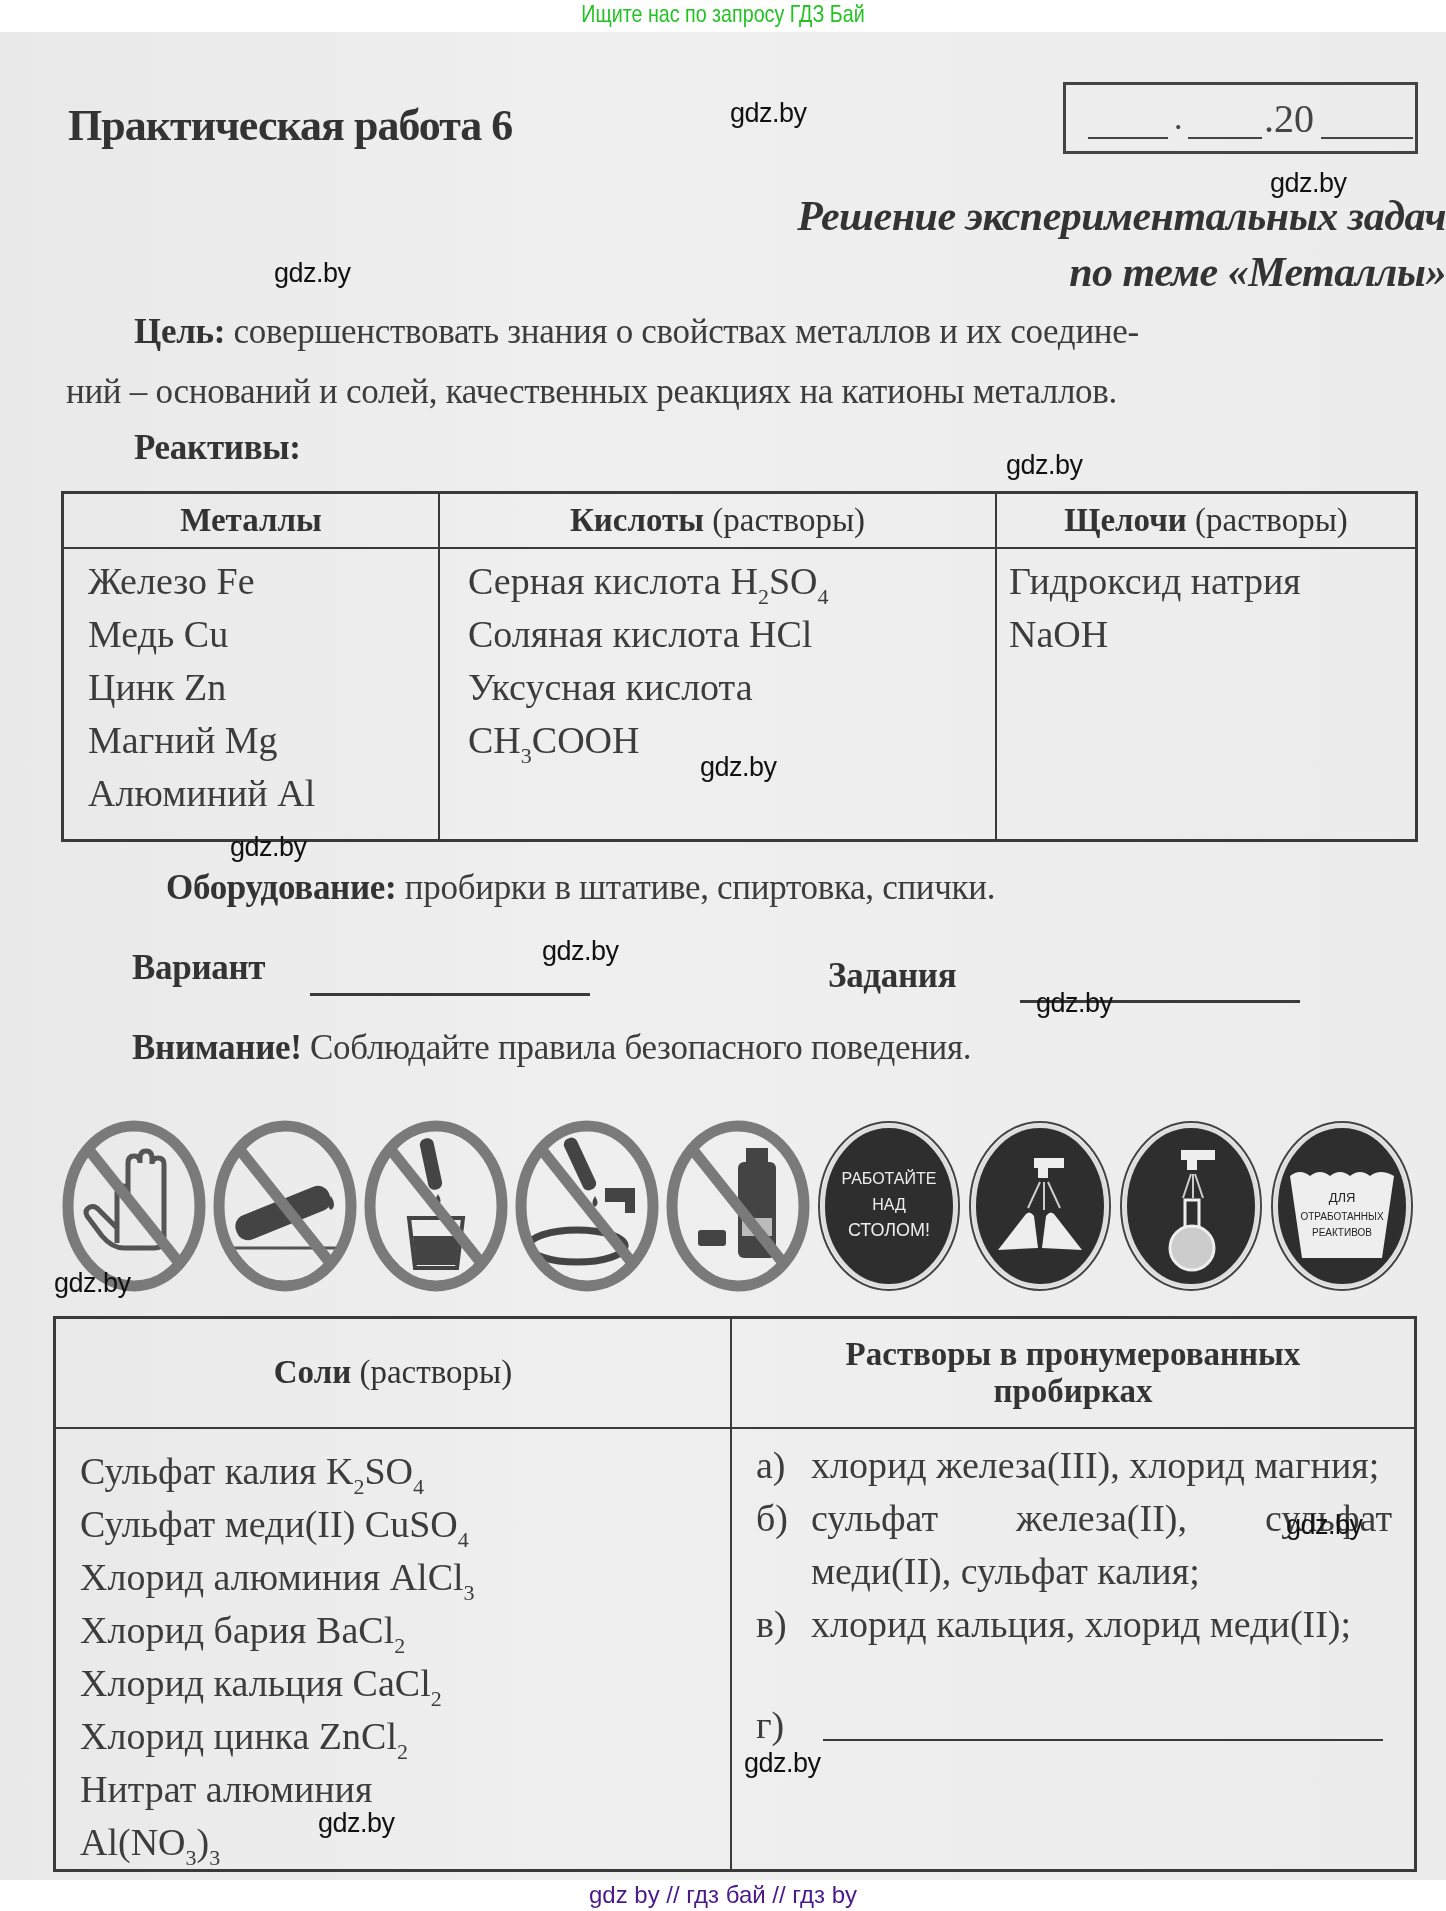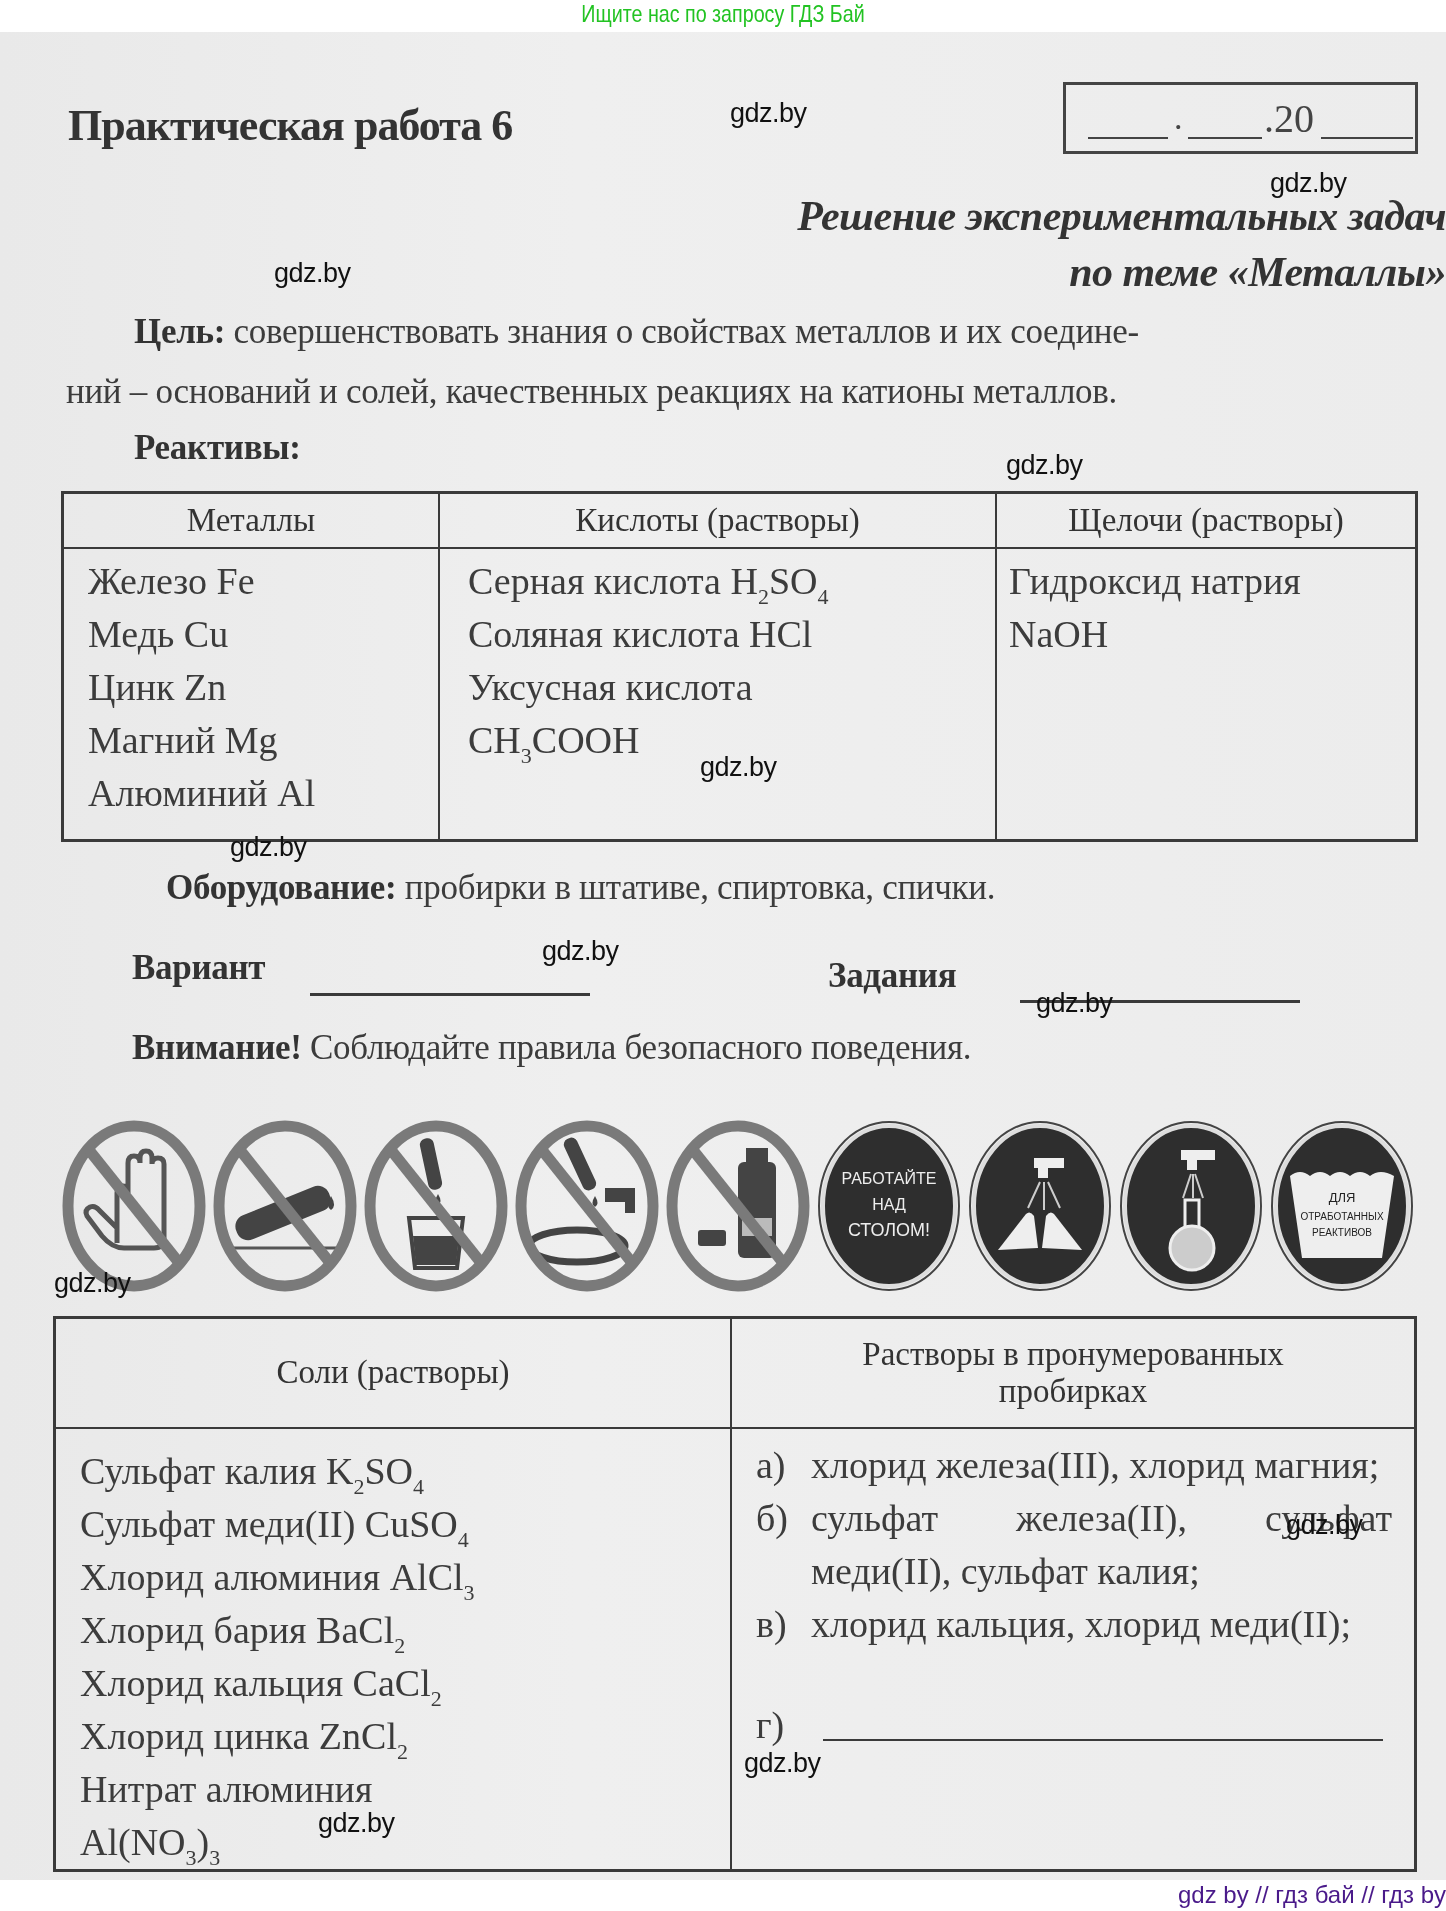--- a/index.html
+++ b/index.html
@@ -15,21 +15,21 @@
       font-family: "Liberation Sans", "DejaVu Sans", sans-serif;
       font-size: 24px; line-height: 28px; color: #22c322;
       transform: scaleX(0.82); transform-origin: center top;
     }
     .scan {
       position: absolute; left: 0; top: 32px; width: 1446px; height: 1848px;
       background: linear-gradient(90deg, #e9e9e9 0%, #efefef 40%, #ececec 100%);
     }
     .footer {
       position: absolute; left: 0; top: 1880px; width: 1446px; height: 31px;
-      background: #ffffff; text-align: right;
+      background: #ffffff; text-align: center;
       font-family: "Liberation Sans", "DejaVu Sans", sans-serif;
       font-size: 24px; line-height: 30px; color: #4a1a8a;
     }
     .abs { position: absolute; }
     .wm {
       position: absolute; font-family: "Liberation Sans", "DejaVu Sans", sans-serif;
       font-size: 27px; color: #111; letter-spacing: -0.5px;
     }
     .title {
       left: 68px; top: 100px; font-size: 44px; font-weight: bold; color: #333;
@@ -56,21 +56,21 @@
     table.reag {
       position: absolute; border-collapse: collapse; border: 3px solid #3a3a3a;
     }
     table.reag td, table.reag th {
       border: 2.5px solid #3a3a3a; vertical-align: top;
     }
     table.reag th {
       font-size: 33px; font-weight: normal; color: #333; text-align: center;
       vertical-align: middle;
     }
-    table.reag th b { font-weight: normal; }
+    table.reag th b { font-weight: bold; }
     .cell-lines { font-size: 38px; line-height: 53px; color: #3c3c3c; padding: 6px 18px 0 20px; }
     .cell-lines div { white-space: nowrap; }
     sub { font-size: 22px; vertical-align: -10px; line-height: 0; }
     .signs { left: 62px; top: 1118px; width: 1370px; height: 190px; display: flex; gap: 6px; }
     .sign { width: 145px; height: 176px; }
     .tubes-cell { font-size: 38px; line-height: 53px; color: #3c3c3c; padding: 10px 22px 0 24px; }
     .tubes-cell .item { display: flex; }
     .tubes-cell .lbl { width: 55px; flex-shrink: 0; }
     .tubes-cell .txt { flex: 1; text-align: justify; text-align-last: left; }
     .answer-line { display: inline-block; width: 560px; border-bottom: 2.5px solid #3a3a3a; height: 40px; vertical-align: bottom; margin-left: 12px;}

